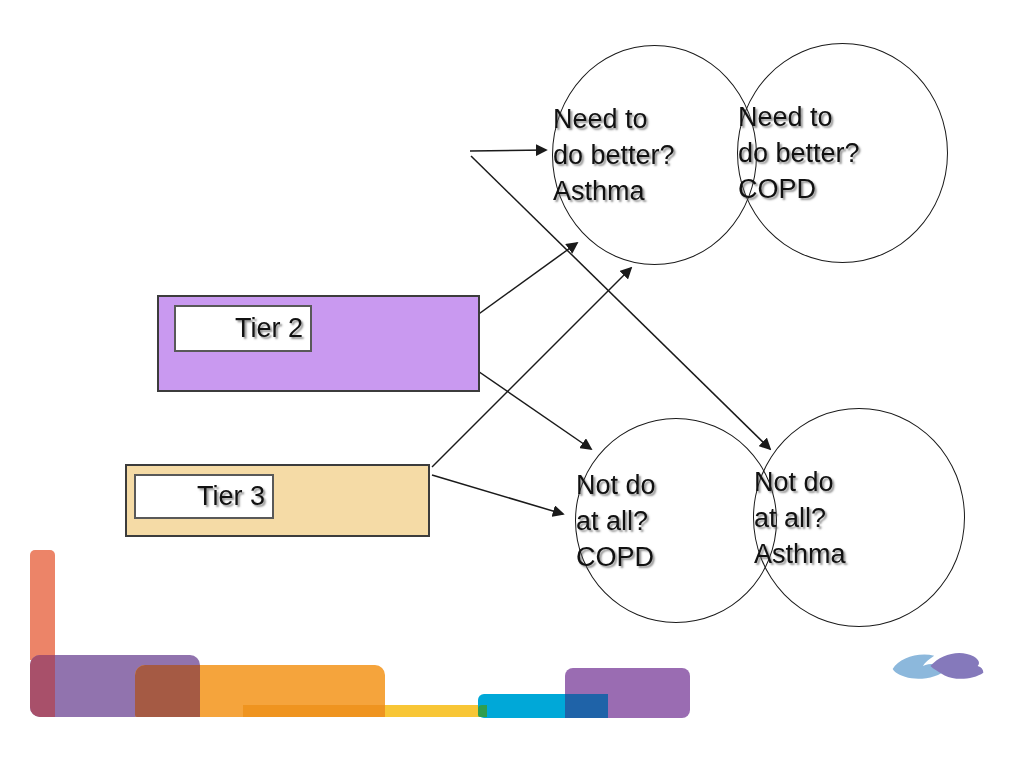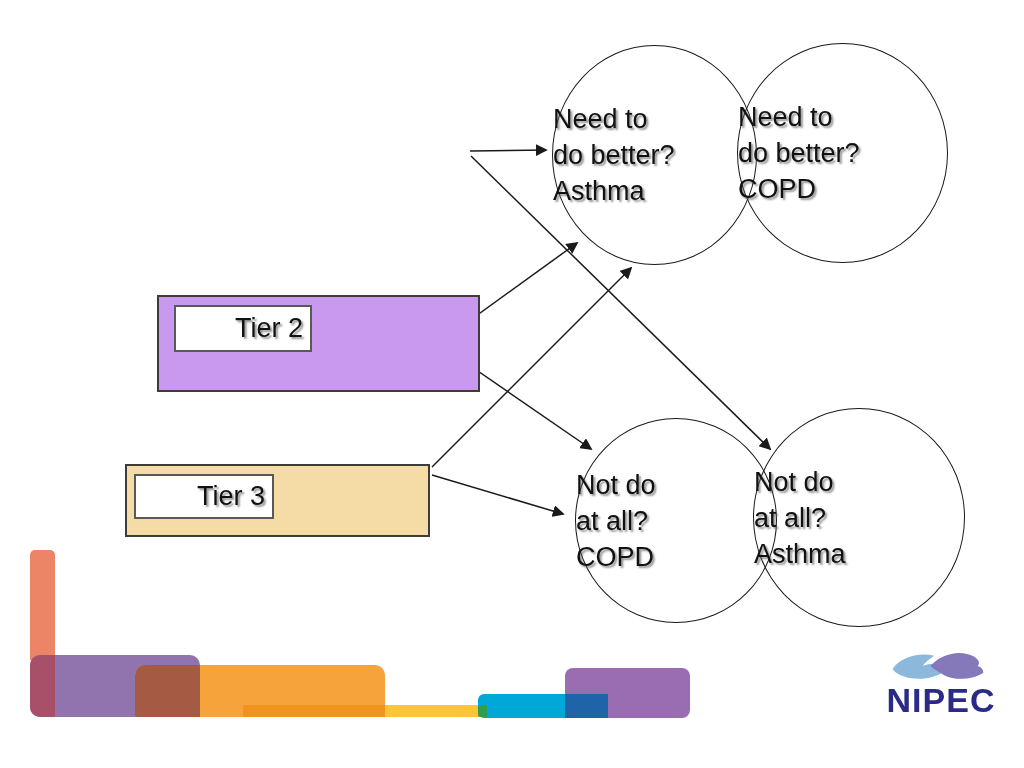--- a/index.html
+++ b/index.html
@@ -156,16 +156,15 @@
   <div class="decor" id="dec-orange-ovl" style="background-color: rgb(165, 90, 68);"></div>
   <div class="decor" id="dec-yellow-ovl" style="background-color: rgb(239, 148, 31);"></div>
   <div class="decor" id="dec-green-ovl" style="background-color: rgb(47, 158, 78);"></div>
   <div class="decor" id="dec-blue-ovl" style="background-color: rgb(31, 99, 168);"></div>
 
   <div id="logo">
     <svg id="logo-swoosh" viewBox="0 0 100 36">
       <path d="M2,20 C9,9 28,2 46,6 C40,10 36,13 34,17 C43,13 55,14 59,20 C52,28 35,32 22,30 C12,28 5,25 2,20 Z" style="fill: rgb(140, 184, 220);"></path>
       <path d="M42,17 C53,4 74,-1 88,7 C93,10 95,14 92,17 C96,18 98,21 98,24 C88,31 69,33 57,27 C50,23 45,20 42,17 Z" style="fill: rgb(133, 121, 187);"></path>
     </svg>
-    <div id="logo-text" style="color: rgb(43, 43, 135);">NIPEC</div>
   </div>
 
 </div>
 
 </body></html>

